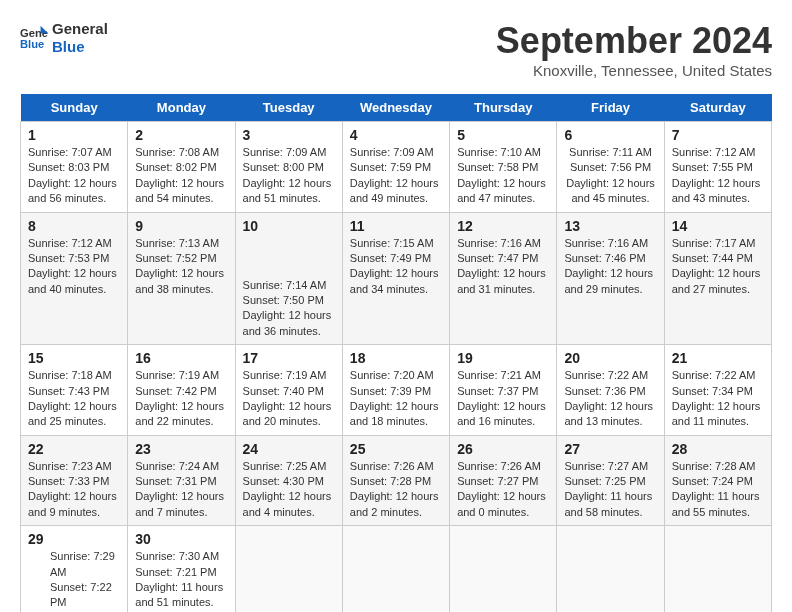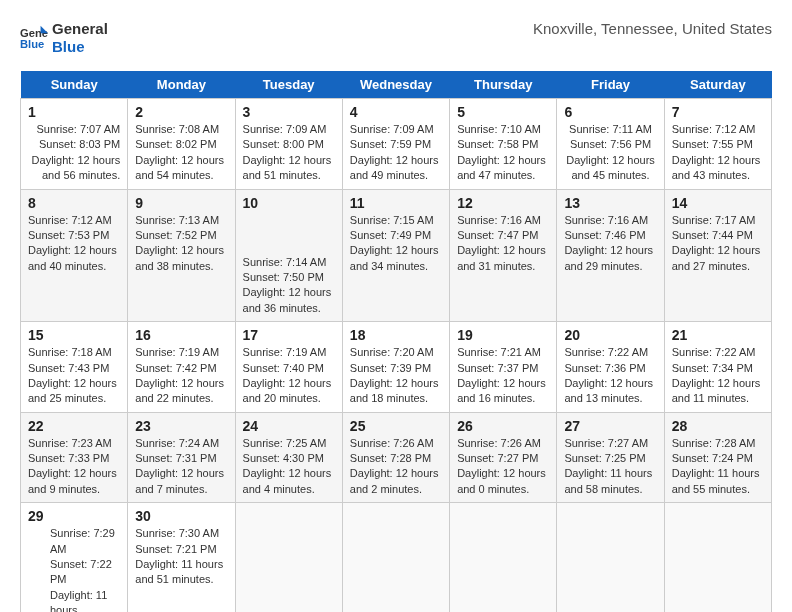--- a/index.html
+++ b/index.html
@@ -88,41 +88,42 @@
       <text x="0" y="14" font-size="12" font-weight="bold" fill="#333">General</text>
       <text x="0" y="26" font-size="12" font-weight="bold" fill="#1565c0">Blue</text>
       <polygon points="22,2 30,10 22,10" fill="#1565c0"></polygon>
     </svg>
     <div style="line-height:1.2">
       <div style="font-size:15px;font-weight:bold;color:#333;">General</div>
       <div style="font-size:15px;font-weight:bold;color:#1565c0;">Blue</div>
     </div>
   </div>
   <div class="title-section">
+    <div class="month-title">September 2024</div>
     <div class="location">Knoxville, Tennessee, United States</div>
   </div>
 </div>
 
 <table>
   <thead>
     <tr>
     <th>Sunday</th>
         <th>Monday</th>
         <th>Tuesday</th>
         <th>Wednesday</th>
         <th>Thursday</th>
         <th>Friday</th>
         <th>Saturday</th>
       </tr>
   </thead>
   <tbody id="calendar-body">
   <tr class="week-row">
         <td>
           <span class="day-number">1</span>
-          <div class="day-info" style="white-space: pre-line; text-align: right;">Sunrise: 7:07 AM
+          <div class="day-info" style="white-space: pre-line;">Sunrise: 7:07 AM
 Sunset: 8:03 PM
 Daylight: 12 hours
 and 56 minutes.</div>
         </td>
         <td>
           <span class="day-number">2</span>
           <div class="day-info" style="white-space: pre-line;">Sunrise: 7:08 AM
 Sunset: 8:02 PM
 Daylight: 12 hours
 and 54 minutes.</div>

